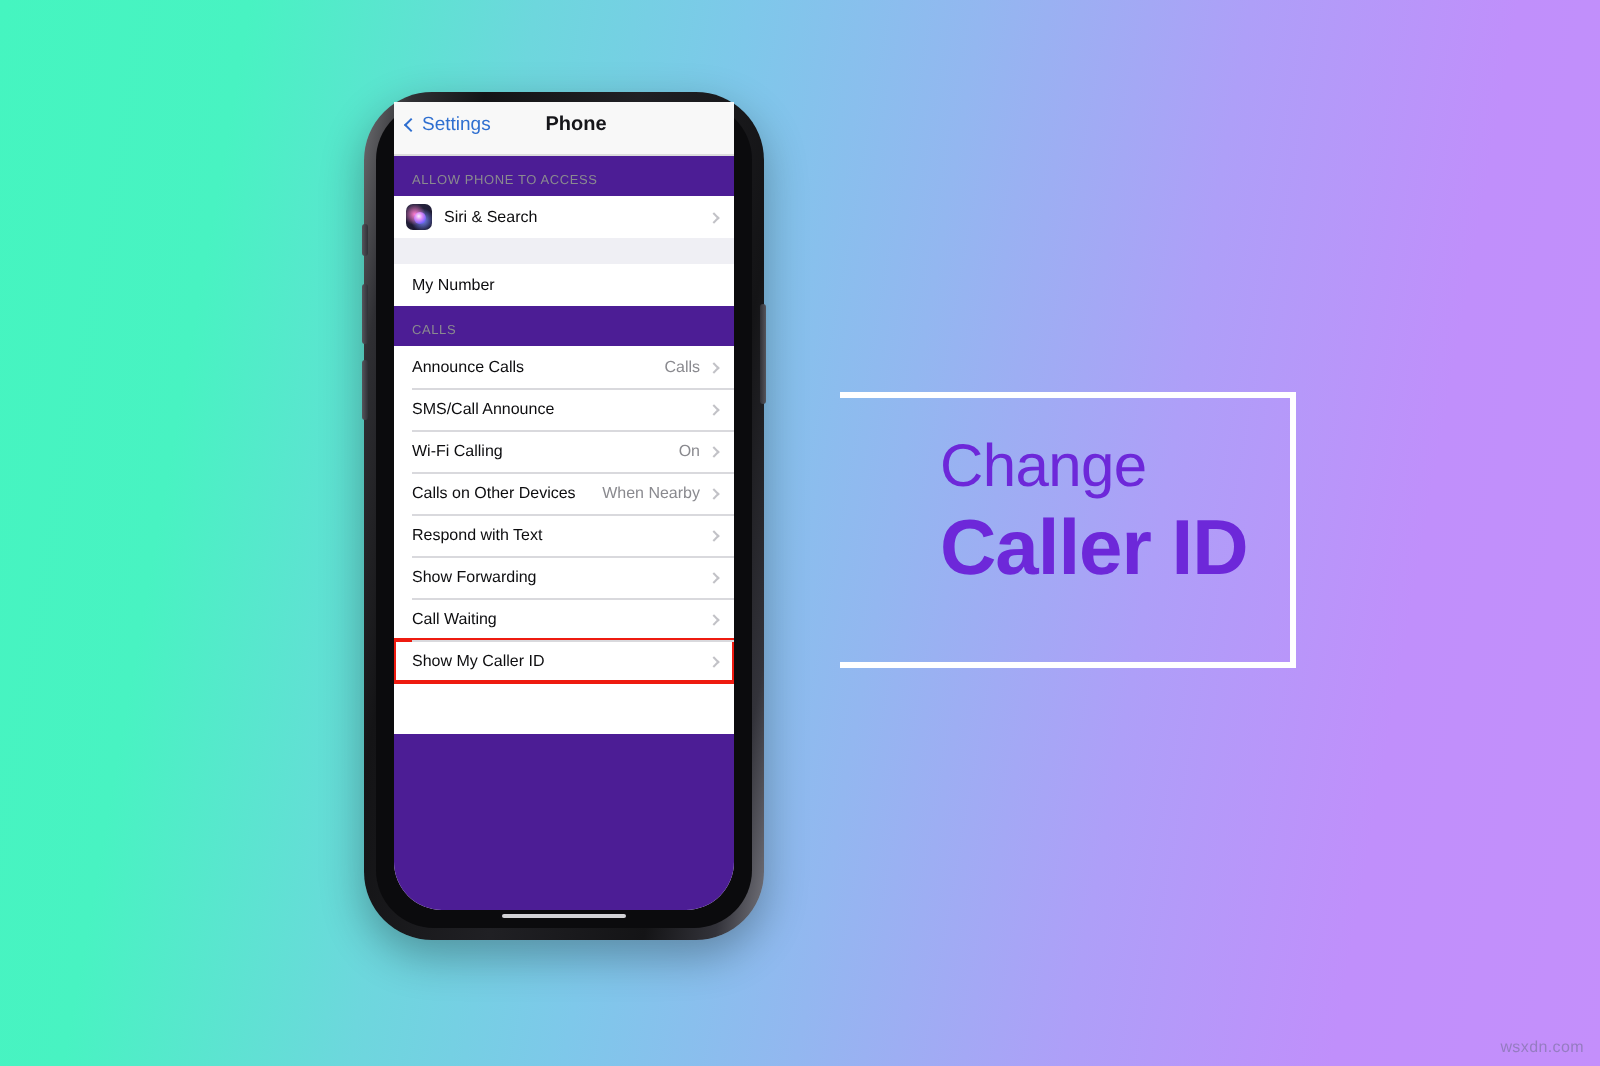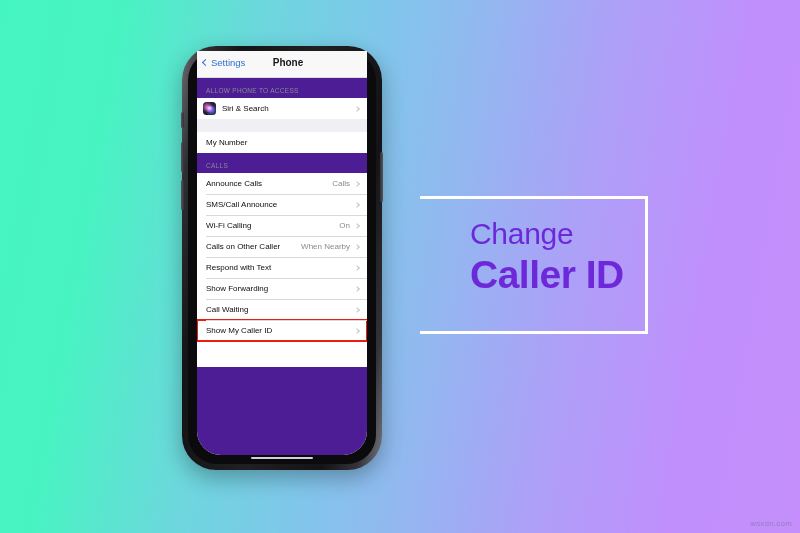--- a/index.html
+++ b/index.html
@@ -264,21 +264,21 @@
               <div class="cell">
                 <span class="cell-label">SMS/Call Announce</span>
                 <span class="chev-right"></span>
               </div>
               <div class="cell">
                 <span class="cell-label">Wi-Fi Calling</span>
                 <span class="cell-value">On</span>
                 <span class="chev-right"></span>
               </div>
               <div class="cell">
-                <span class="cell-label">Calls on Other Caller</span>
+                <span class="cell-label">Calls on Other Devices</span>
                 <span class="cell-value">When Nearby</span>
                 <span class="chev-right"></span>
               </div>
               <div class="cell">
                 <span class="cell-label">Respond with Text</span>
                 <span class="chev-right"></span>
               </div>
               <div class="cell">
                 <span class="cell-label">Show Forwarding</span>
                 <span class="chev-right"></span>

